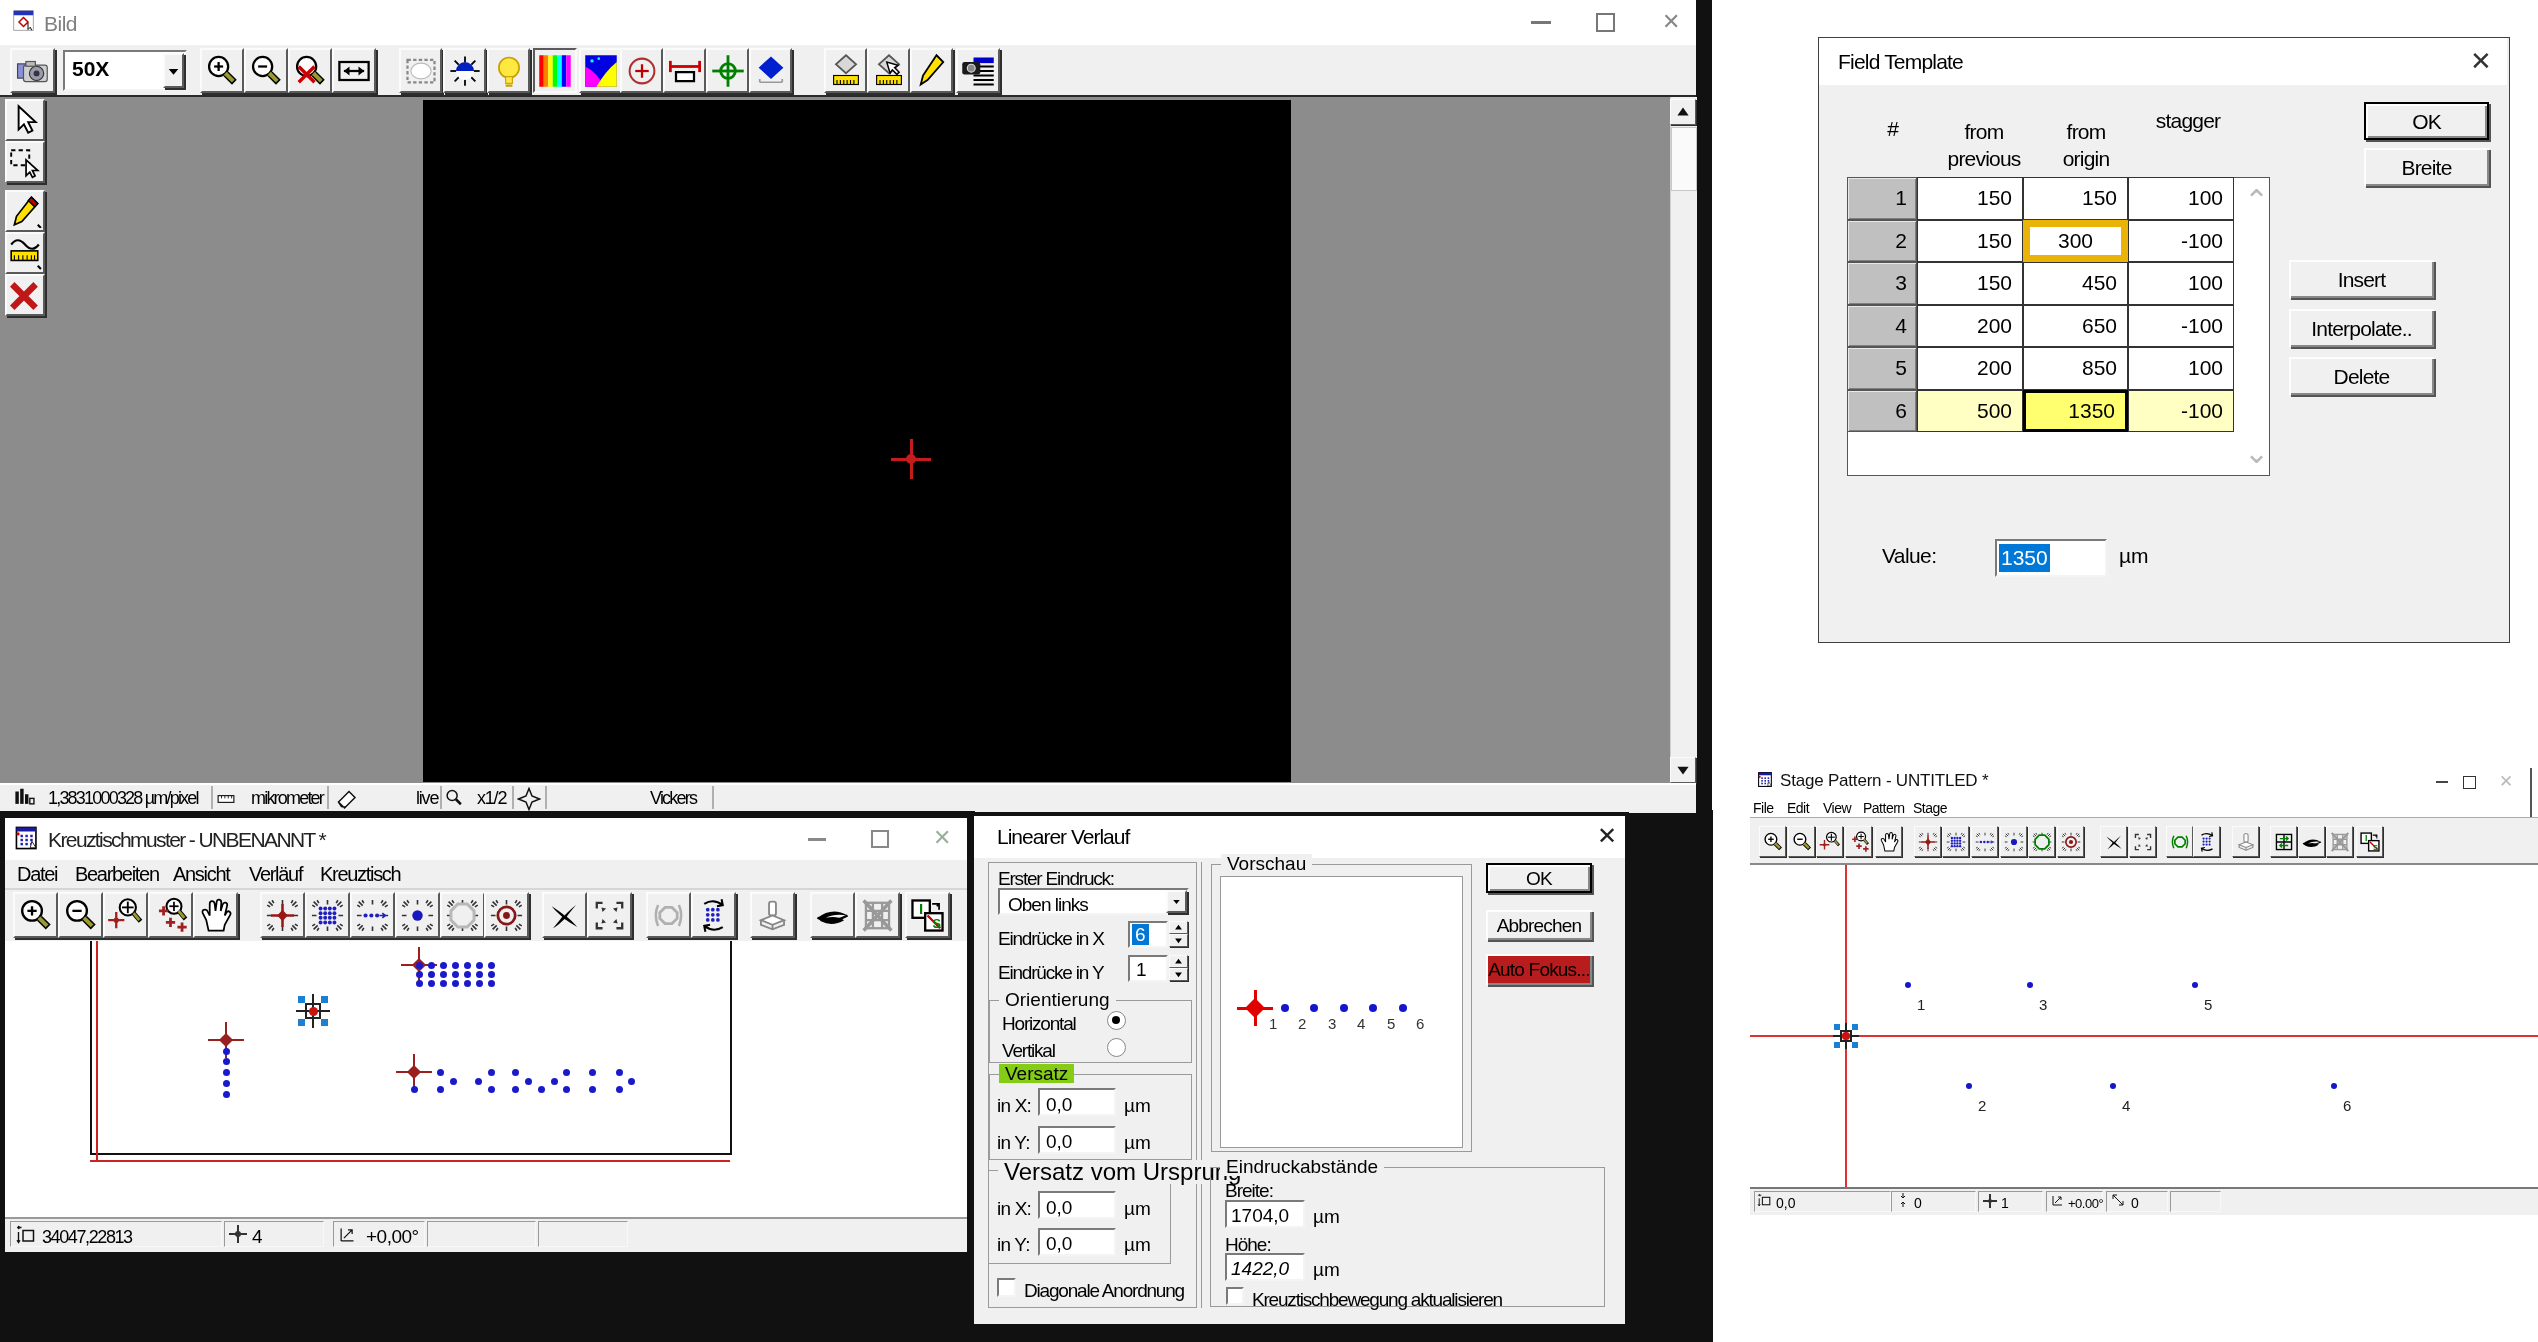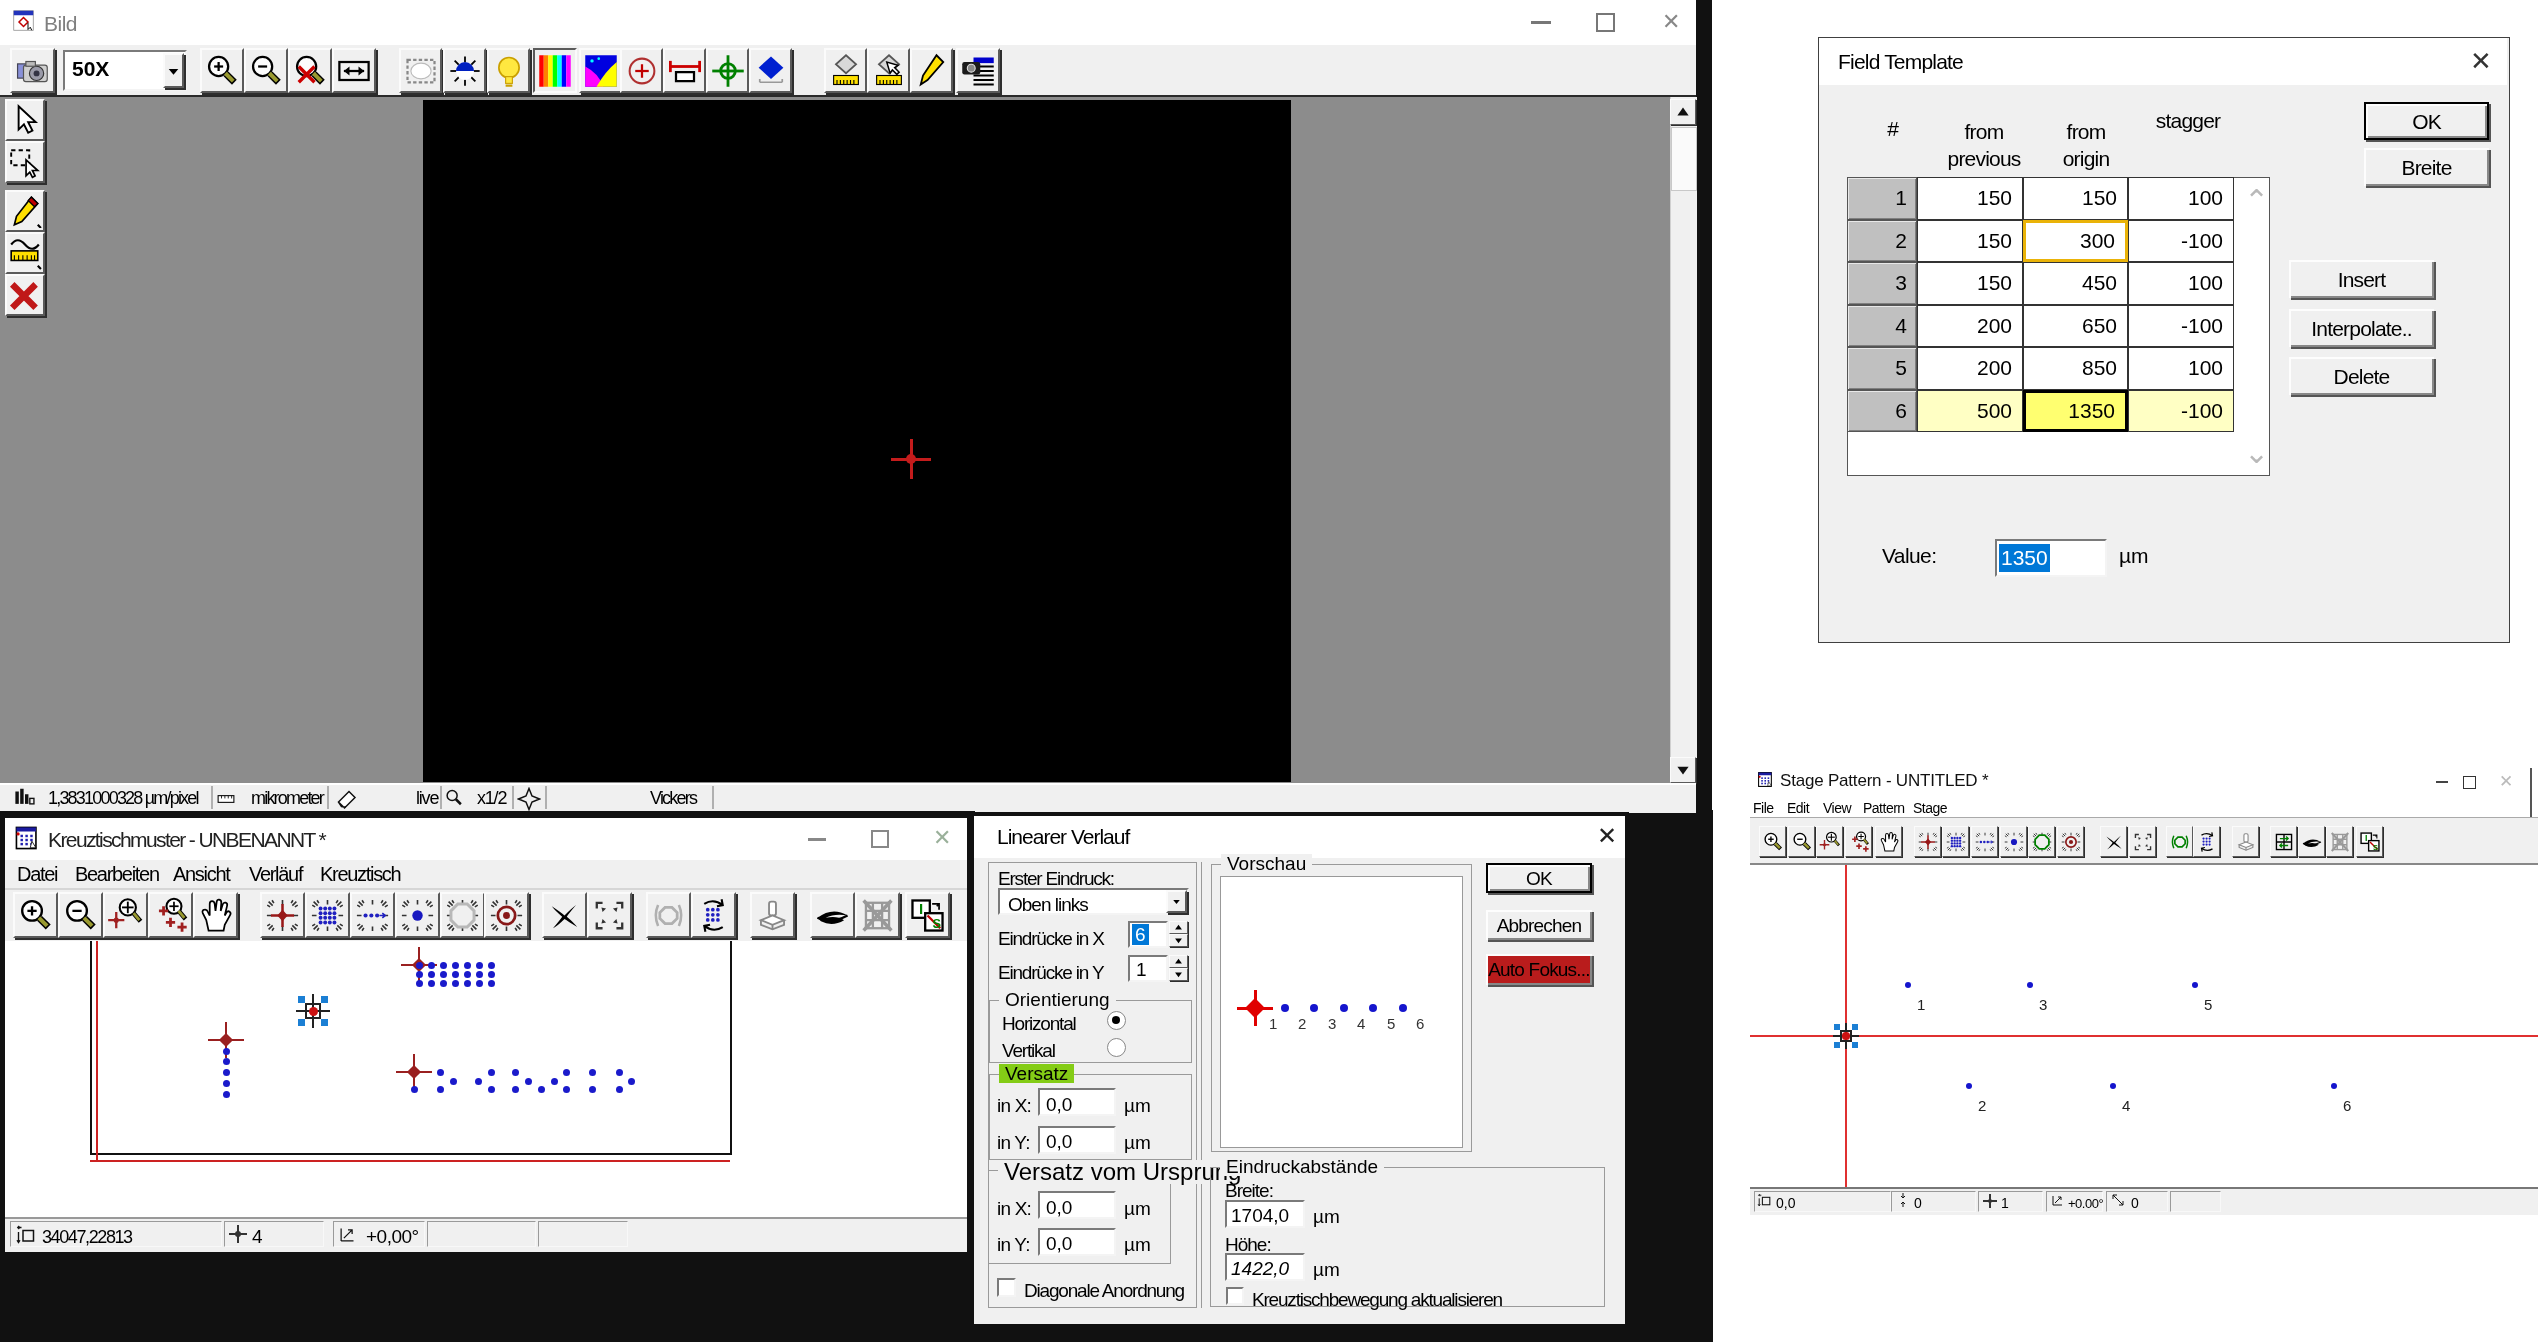--- a/index.html
+++ b/index.html
@@ -283,21 +283,21 @@
 <div style="position:absolute;left:1847px;top:304.5px;width:70px;height:42.5px;background:#c0c0c0;border:1px solid #555;box-sizing:border-box;box-shadow:inset 1px 1px 0 #e8e8e8, inset -1px -1px 0 #808080"></div>
 <div style="position:absolute;left:1847px;top:304.5px;width:60px;height:42.5px;display:flex;align-items:center;justify-content:flex-end;font-size:21px">4</div>
 <div style="position:absolute;left:1847px;top:347.0px;width:70px;height:42.5px;background:#c0c0c0;border:1px solid #555;box-sizing:border-box;box-shadow:inset 1px 1px 0 #e8e8e8, inset -1px -1px 0 #808080"></div>
 <div style="position:absolute;left:1847px;top:347.0px;width:60px;height:42.5px;display:flex;align-items:center;justify-content:flex-end;font-size:21px">5</div>
 <div style="position:absolute;left:1847px;top:389.5px;width:70px;height:42.5px;background:#c0c0c0;border:1px solid #555;box-sizing:border-box;box-shadow:inset 1px 1px 0 #e8e8e8, inset -1px -1px 0 #808080"></div>
 <div style="position:absolute;left:1847px;top:389.5px;width:60px;height:42.5px;display:flex;align-items:center;justify-content:flex-end;font-size:21px">6</div>
 <div style="position:absolute;left:1917px;top:177.0px;width:106px;height:42.5px;background:#fff;border:1px solid #333;box-sizing:border-box;display:flex;align-items:center;justify-content:flex-end;padding-right:10px;font-size:21px">150</div>
 <div style="position:absolute;left:2023px;top:177.0px;width:105px;height:42.5px;background:#fff;border:1px solid #333;box-sizing:border-box;display:flex;align-items:center;justify-content:flex-end;padding-right:10px;font-size:21px">150</div>
 <div style="position:absolute;left:2128px;top:177.0px;width:106px;height:42.5px;background:#fff;border:1px solid #333;box-sizing:border-box;display:flex;align-items:center;justify-content:flex-end;padding-right:10px;font-size:21px">100</div>
 <div style="position:absolute;left:1917px;top:219.5px;width:106px;height:42.5px;background:#fff;border:1px solid #333;box-sizing:border-box;display:flex;align-items:center;justify-content:flex-end;padding-right:10px;font-size:21px">150</div>
-<div style="position:absolute;left:2023px;top:219.5px;width:105px;height:42.5px;background:#fff;border:3px solid #eab308;box-sizing:border-box;display:flex;align-items:center;justify-content:flex-end;padding-right:10px;font-size:21px">300</div>
+<div style="position:absolute;left:2023px;top:219.5px;width:105px;height:42.5px;background:#fff;border:7px solid #eab308;box-sizing:border-box;display:flex;align-items:center;justify-content:flex-end;padding-right:28px;font-size:21px">300</div>
 <div style="position:absolute;left:2128px;top:219.5px;width:106px;height:42.5px;background:#fff;border:1px solid #333;box-sizing:border-box;display:flex;align-items:center;justify-content:flex-end;padding-right:10px;font-size:21px">-100</div>
 <div style="position:absolute;left:1917px;top:262.0px;width:106px;height:42.5px;background:#fff;border:1px solid #333;box-sizing:border-box;display:flex;align-items:center;justify-content:flex-end;padding-right:10px;font-size:21px">150</div>
 <div style="position:absolute;left:2023px;top:262.0px;width:105px;height:42.5px;background:#fff;border:1px solid #333;box-sizing:border-box;display:flex;align-items:center;justify-content:flex-end;padding-right:10px;font-size:21px">450</div>
 <div style="position:absolute;left:2128px;top:262.0px;width:106px;height:42.5px;background:#fff;border:1px solid #333;box-sizing:border-box;display:flex;align-items:center;justify-content:flex-end;padding-right:10px;font-size:21px">100</div>
 <div style="position:absolute;left:1917px;top:304.5px;width:106px;height:42.5px;background:#fff;border:1px solid #333;box-sizing:border-box;display:flex;align-items:center;justify-content:flex-end;padding-right:10px;font-size:21px">200</div>
 <div style="position:absolute;left:2023px;top:304.5px;width:105px;height:42.5px;background:#fff;border:1px solid #333;box-sizing:border-box;display:flex;align-items:center;justify-content:flex-end;padding-right:10px;font-size:21px">650</div>
 <div style="position:absolute;left:2128px;top:304.5px;width:106px;height:42.5px;background:#fff;border:1px solid #333;box-sizing:border-box;display:flex;align-items:center;justify-content:flex-end;padding-right:10px;font-size:21px">-100</div>
 <div style="position:absolute;left:1917px;top:347.0px;width:106px;height:42.5px;background:#fff;border:1px solid #333;box-sizing:border-box;display:flex;align-items:center;justify-content:flex-end;padding-right:10px;font-size:21px">200</div>
 <div style="position:absolute;left:2023px;top:347.0px;width:105px;height:42.5px;background:#fff;border:1px solid #333;box-sizing:border-box;display:flex;align-items:center;justify-content:flex-end;padding-right:10px;font-size:21px">850</div>
 <div style="position:absolute;left:2128px;top:347.0px;width:106px;height:42.5px;background:#fff;border:1px solid #333;box-sizing:border-box;display:flex;align-items:center;justify-content:flex-end;padding-right:10px;font-size:21px">100</div>

